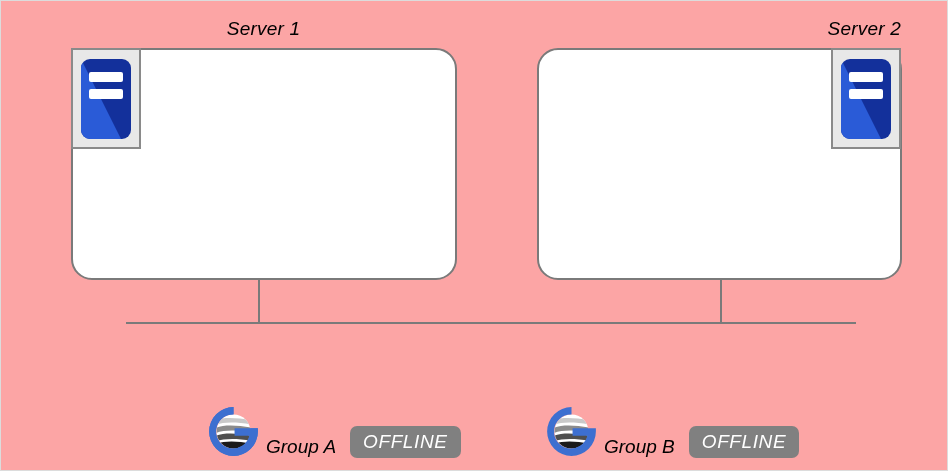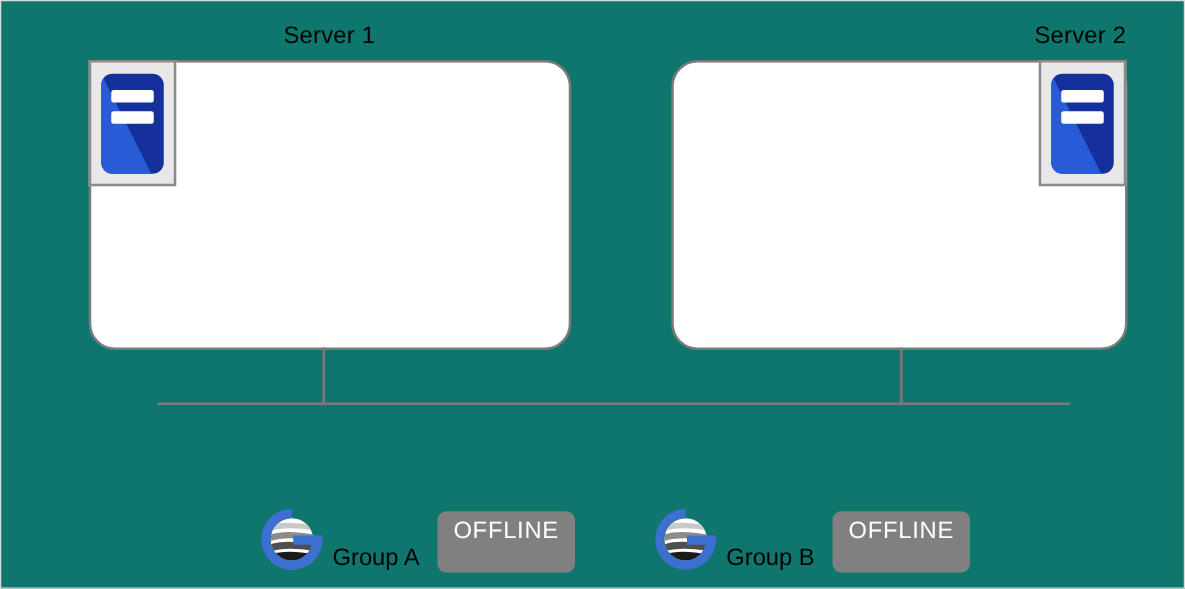--- a/index.html
+++ b/index.html
@@ -8,22 +8,23 @@
     background: #ffffff;
   }
   body {
     font-family: "Liberation Sans", sans-serif;
   }
   #canvas {
     position: relative;
     width: 946px;
     height: 469px;
     border: 1px solid #dcdcdc;
-    background: #0f766e;
+    background: #fca5a5;
     overflow: hidden;
+    font-style: italic;
   }
 
   
   .server-title {
     position: absolute;
     font-size: 19px;
     color: #000000;
     text-align: center;
     white-space: nowrap;
     letter-spacing: 0.2px;
@@ -105,41 +106,41 @@
   }
 
   
   .legend-row {
     position: absolute;
     top: 404px;
     display: flex;
     align-items: flex-end;
   }
   #legend-group-a { left: 206px; }
-  #legend-group-b { left: 521px; }
+  #legend-group-b { left: 544px; }
 
   .group-logo {
     width: 53px;
     height: 53px;
     flex: 0 0 auto;
   }
   .group-label {
     font-size: 19px;
     color: #000000;
     white-space: nowrap;
     margin-left: 6px;
     margin-right: 14px;
   }
   .status-badge {
     display: inline-block;
     background: #808080;
     color: #ffffff;
     font-size: 19px;
     letter-spacing: 0.6px;
-    padding: 5px 13px 22px 13px;
+    padding: 5px 13px 5px 13px;
     border-radius: 7px;
     white-space: nowrap;
   }
 </style>
 </head>
 <body>
 
 <div id="canvas">
 
   <div class="server-title" id="title-server-1">Server 1</div>

